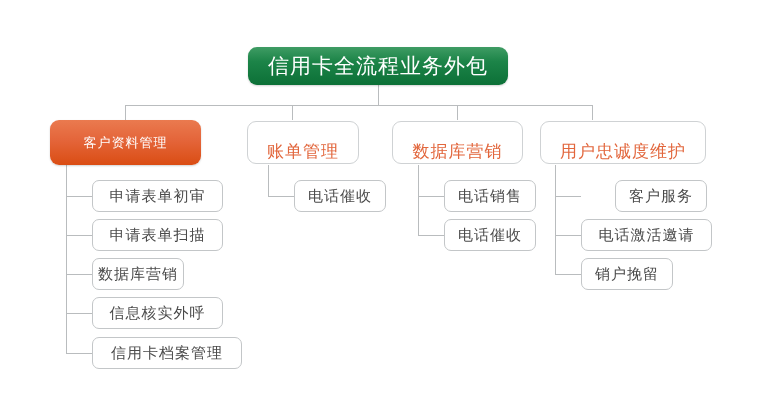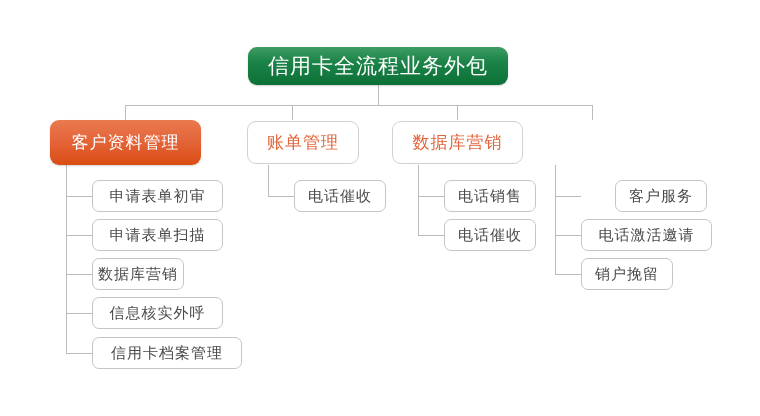--- a/index.html
+++ b/index.html
@@ -45,31 +45,32 @@
     color: #ffffff;
     font-size: 21px;
     box-shadow: 0 1px 2px rgba(0,0,0,0.18);
   }
 
   
   .node.l2-active {
     border-radius: 9px;
     background: linear-gradient(to bottom, #ea7a4f 0%, #e2seed 0%, #e4653a 45%, #da4d13 100%);
     color: #ffffff;
-    font-size: 17px;
+    font-size: 13px;
     box-shadow: 0 1px 2px rgba(0,0,0,0.18);
   }
 
   
   .node.l2 {
     border-radius: 9px;
     background: #ffffff;
     border: 1px solid #cfd2d4;
     color: #e2663c;
     font-size: 17px;
+    align-items: flex-end;
   }
 
   
   .node.l3 {
     border-radius: 7px;
     background: #ffffff;
     border: 1px solid #c3c6c8;
     color: #4a4a4a;
     font-size: 15px;
   }
@@ -117,20 +118,23 @@
   </div>
 
   <div class="node l2" style="left:247px; top:121px; width:112px; height:43px;">
     <span>账单管理</span>
   </div>
 
   <div class="node l2" style="left:392px; top:121px; width:131px; height:43px;">
     <span>数据库营销</span>
   </div>
 
+  <div class="node l2" style="left:540px; top:121px; width:166px; height:43px;">
+    <span>用户忠诚度维护</span>
+  </div>
 
   <div class="node l3" style="left:92px; top:180px; width:131px; height:32px;">
     <span>申请表单初审</span>
   </div>
   <div class="node l3" style="left:92px; top:219px; width:131px; height:32px;">
     <span>申请表单扫描</span>
   </div>
   <div class="node l3" style="left:92px; top:258px; width:92px; height:32px;">
     <span>数据库营销</span>
   </div>

